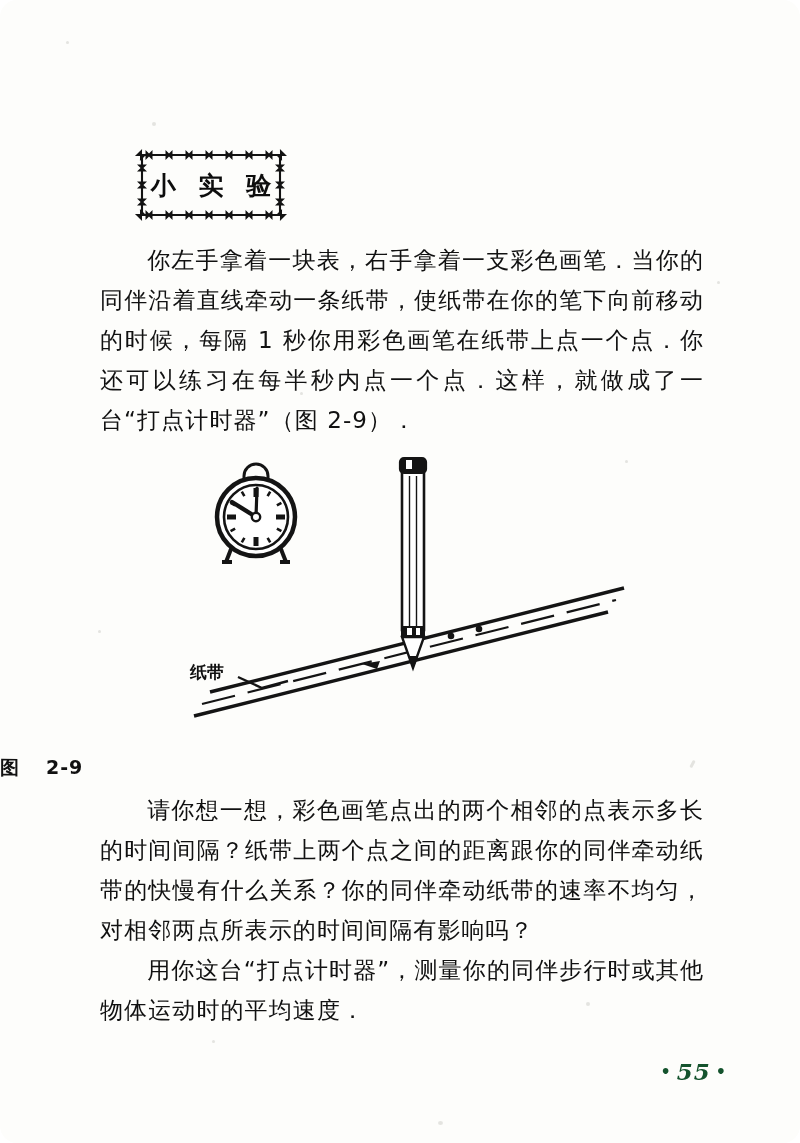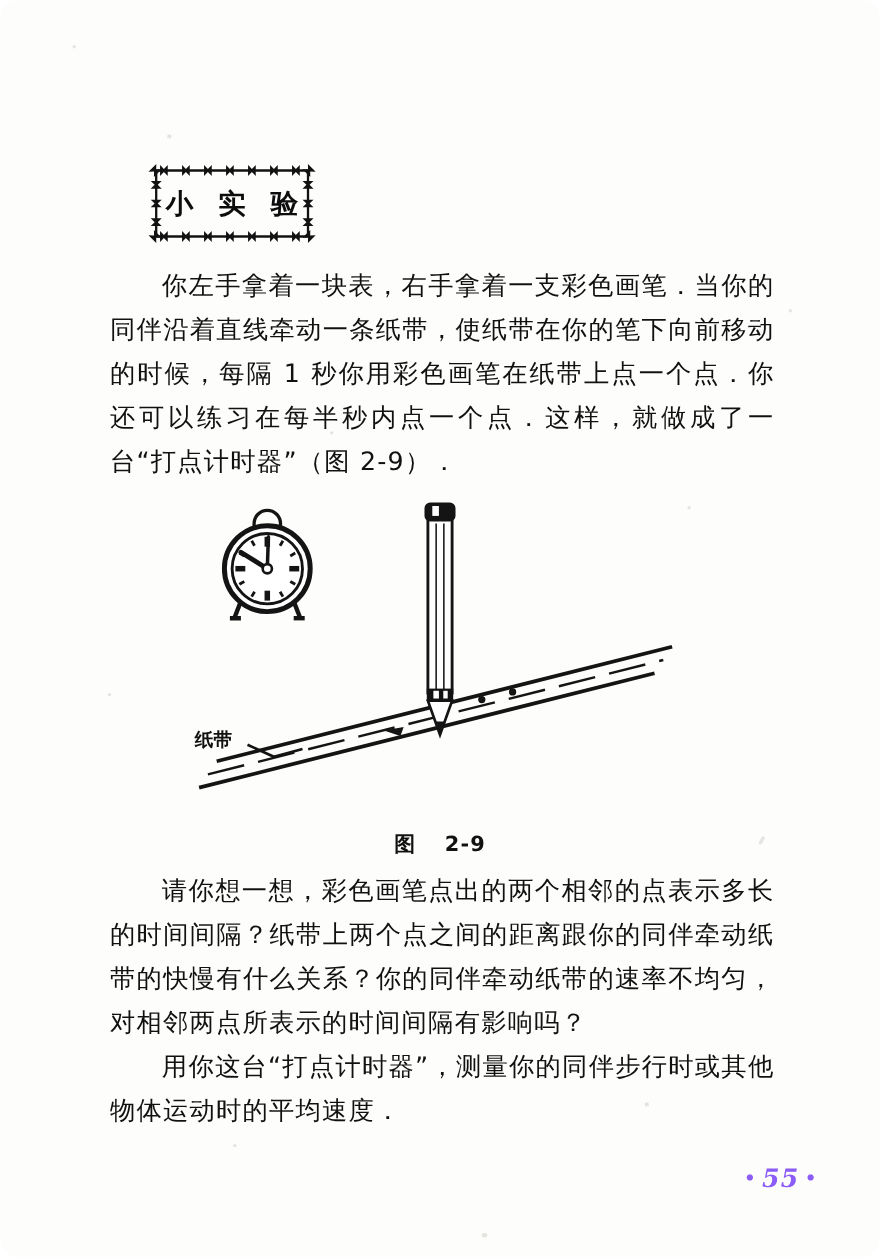--- a/index.html
+++ b/index.html
@@ -69,51 +69,51 @@
     margin: 0;
     text-indent: 2.05em;
   }
   #para-1 { top: 240px; }
   #para-2 { top: 790px; }
   #para-3 { top: 950px; }
 
   
   .figure {
     position: absolute;
-    left: 163px;
+    left: 176px;
     top: 440px;
     width: 460px;
     height: 300px;
   }
   .figure svg { display: block; }
 
   .fig-caption {
     position: absolute;
     left: 0;
     right: 0;
     top: 755px;
-    text-align: center;
+    text-align: left;
     font-size: 19px;
     font-weight: bold;
     letter-spacing: 1px;
     color: #111;
     font-family: "DejaVu Sans", "Liberation Sans", sans-serif;
   }
   .fig-caption .gap { display: inline-block; width: 26px; }
 
   
   .folio {
     position: absolute;
-    right: 52px;
+    right: 68px;
     top: 1058px;
     font-size: 23px;
     font-style: italic;
     font-weight: bold;
     letter-spacing: 1px;
-    color: #8b5cf6;
+    color: #14532d;
     font-family: "DejaVu Serif", "Liberation Serif", serif;
   }
   .folio .dot {
     font-style: normal;
     font-size: 16px;
     vertical-align: 3px;
     padding: 0 5px;
   }
 </style>
 </head>

